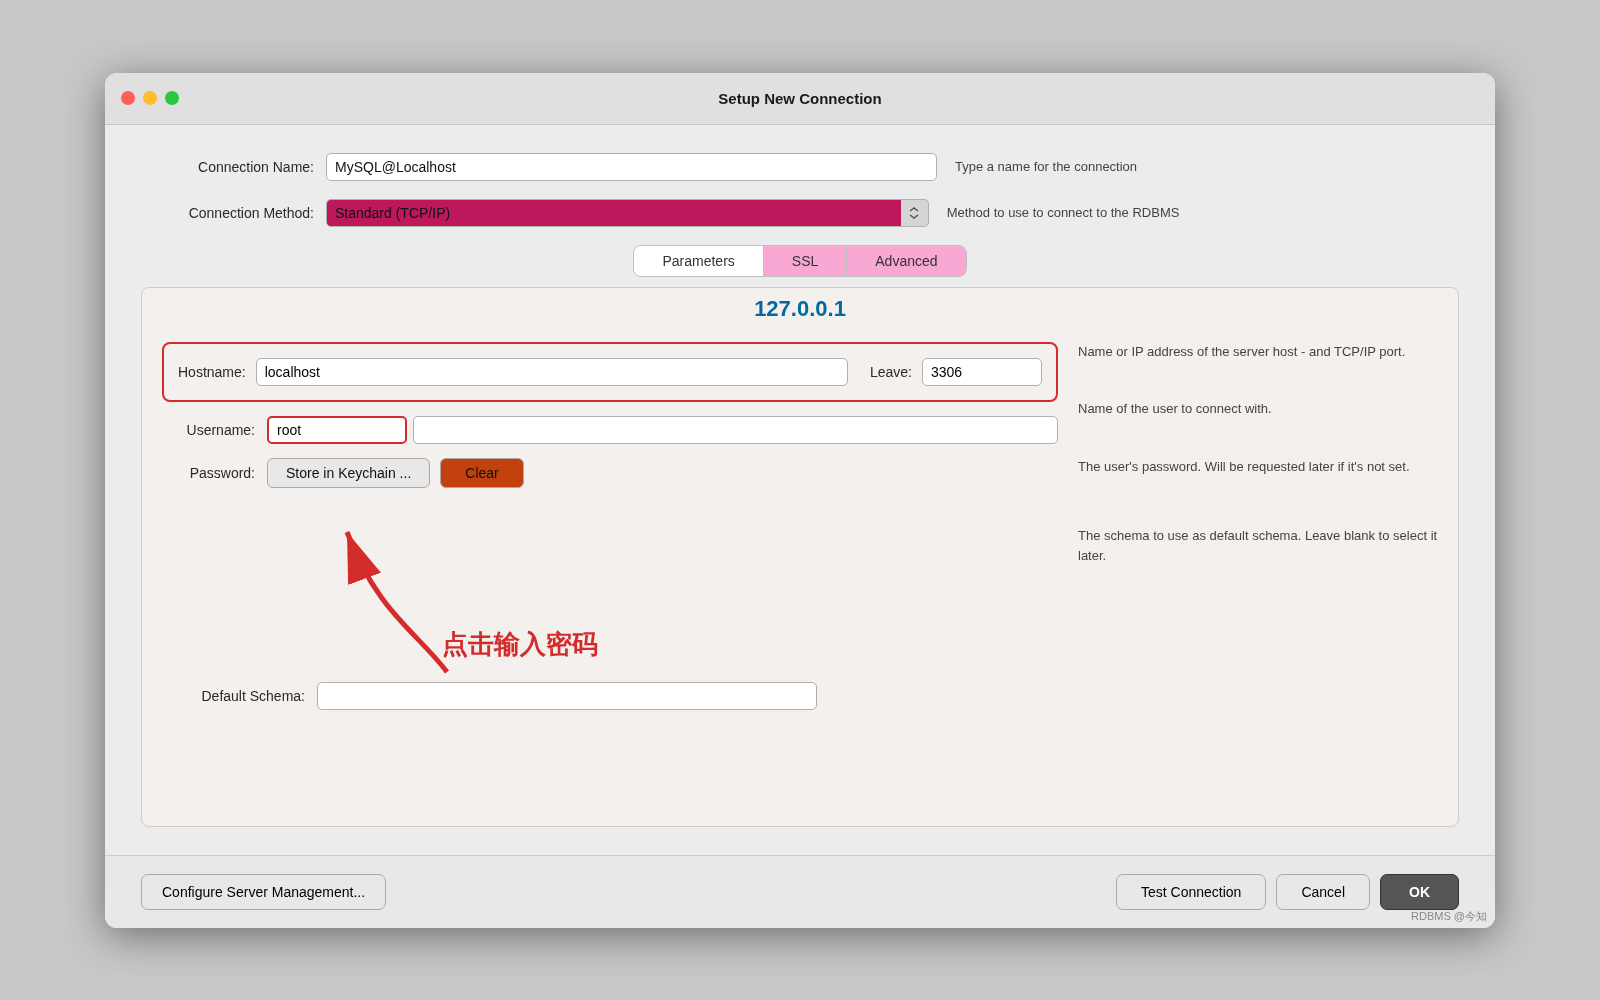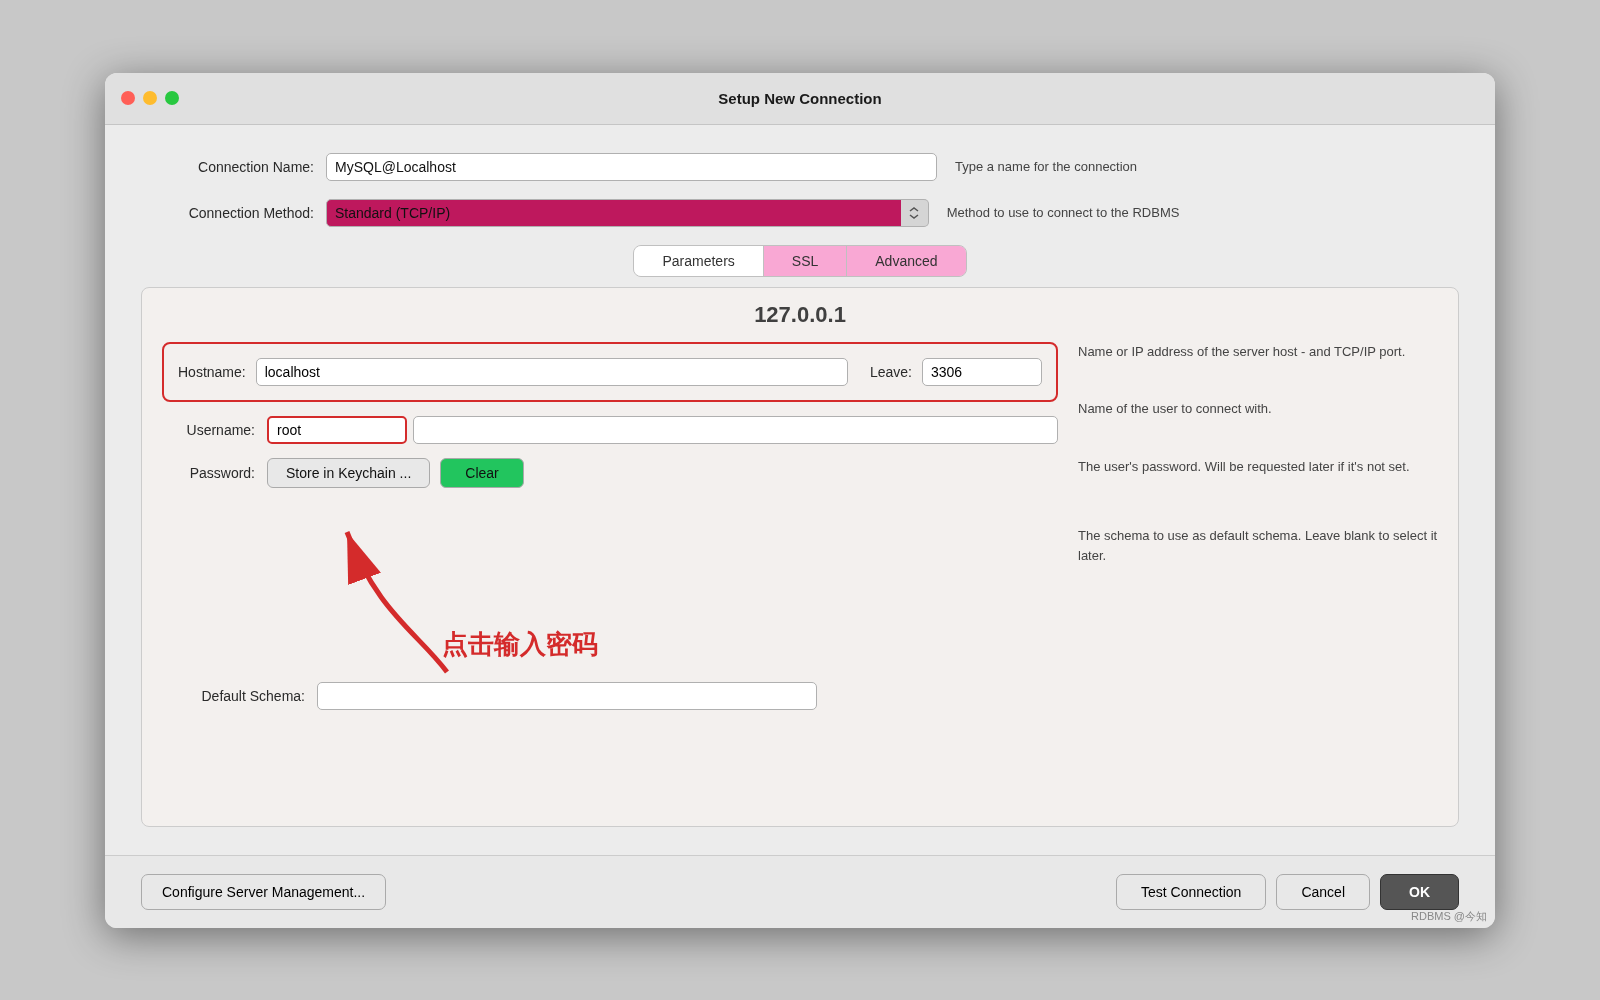--- a/index.html
+++ b/index.html
@@ -172,24 +172,24 @@
       background: #f3f0ee;
       border: 1px solid #ccc;
       border-radius: 8px;
       padding: 24px 20px 30px 20px;
       position: relative;
       min-height: 540px;
     }
 
     .panel-overlay-label {
       position: absolute;
-      top: 14px;
+      top: 8px;
       left: 50%;
       transform: translateX(-50%);
-      color: #404040;
+      color: #0369a1;
       font-size: 22px;
       font-weight: 700;
     }
 
     
     .host-port-box {
       border: 2px solid #d42b2b;
       border-radius: 8px;
       padding: 14px 14px;
       margin-bottom: 14px;
@@ -291,21 +291,21 @@
       background: #e8e8e8;
       border: 1px solid #aaa;
       border-radius: 6px;
       font-size: 14px;
       cursor: pointer;
       color: #111;
     }
 
     .btn-clear {
       padding: 6px 24px;
-      background: #22c55e;
+      background: #c2410c;
       border: 1px solid #aaa;
       border-radius: 6px;
       font-size: 14px;
       cursor: pointer;
       color: #111;
       margin-left: 10px;
     }
 
     
     .annotation-area {

